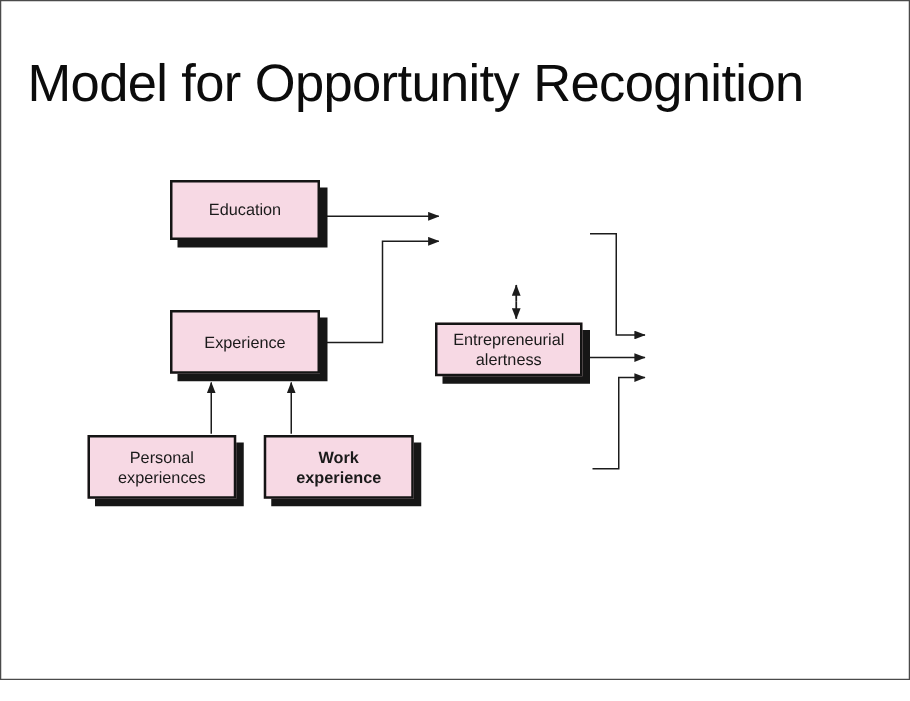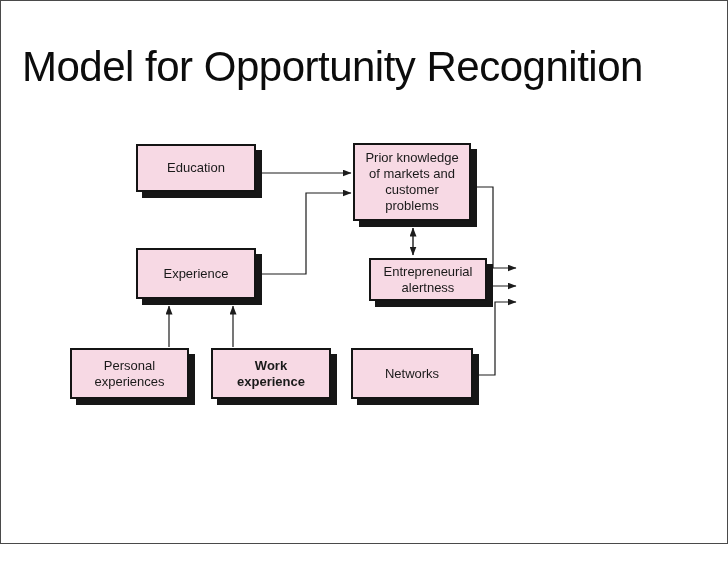--- a/index.html
+++ b/index.html
@@ -23,21 +23,21 @@
     position:absolute;display:flex;align-items:center;justify-content:center;
     background:#f7d9e4;border:2px solid #141414;
     box-shadow:6px 6px 0 0 #161616;
     box-sizing:border-box;text-align:center;
     font-size:13px;line-height:16px;color:#1a1a1a;
   }
   .box span{white-space:pre-line;}
   .b-education{left:135px;top:143px;width:120px;height:48px;}
   .b-prior{left:352px;top:142px;width:118px;height:78px;}
   .b-experience{left:135px;top:247px;width:120px;height:51px;}
-  .b-alertness{left:368px;top:257px;width:118px;height:43px;}
+  .b-alertness{left:347px;top:257px;width:118px;height:43px;}
   .b-outcome{left:517px;top:242px;width:120px;height:79px;}
   .b-personal{left:69px;top:347px;width:119px;height:51px;}
   .b-work{left:210px;top:347px;width:120px;height:51px;font-weight:bold;}
   .b-networks{left:350px;top:347px;width:122px;height:51px;}
   .pagenum{
     position:absolute;right:9px;top:574px;
     font-size:14px;color:#3d3d3d;line-height:12px;
   }
 </style>
 </head>
@@ -62,42 +62,33 @@
         <path d="M471,186 H492 V267 H515" fill="none" stroke="#1c1c1c" stroke-width="1.2" marker-end="url(#ah)"></path>
         <path d="M471,285 H515" fill="none" stroke="#1c1c1c" stroke-width="1.2" marker-end="url(#ah)"></path>
         <path d="M473,374 H494 V301 H515" fill="none" stroke="#1c1c1c" stroke-width="1.2" marker-end="url(#ah)"></path>
         <path d="M168,346 V305" fill="none" stroke="#1c1c1c" stroke-width="1.2" marker-end="url(#ah)"></path>
         <path d="M232,346 V305" fill="none" stroke="#1c1c1c" stroke-width="1.2" marker-end="url(#ah)"></path>
       </svg>
 
       <div class="box b-education">
         <span>Education</span>
       </div>
-      <div class="box b-prior">
-        <span>Prior knowledge
-of markets and
-customer
-problems</span>
-      </div>
       <div class="box b-experience">
         <span>Experience</span>
       </div>
       <div class="box b-alertness">
         <span>Entrepreneurial
 alertness</span>
       </div>
       <div class="box b-personal">
         <span>Personal
 experiences</span>
       </div>
       <div class="box b-work">
         <span>Work
 experience</span>
       </div>
-      <div class="box b-networks">
-        <span>Networks</span>
-      </div>
 
     </div>
   </div>
 
   <div class="pagenum">43</div>
 </div>
 
 </body></html>

